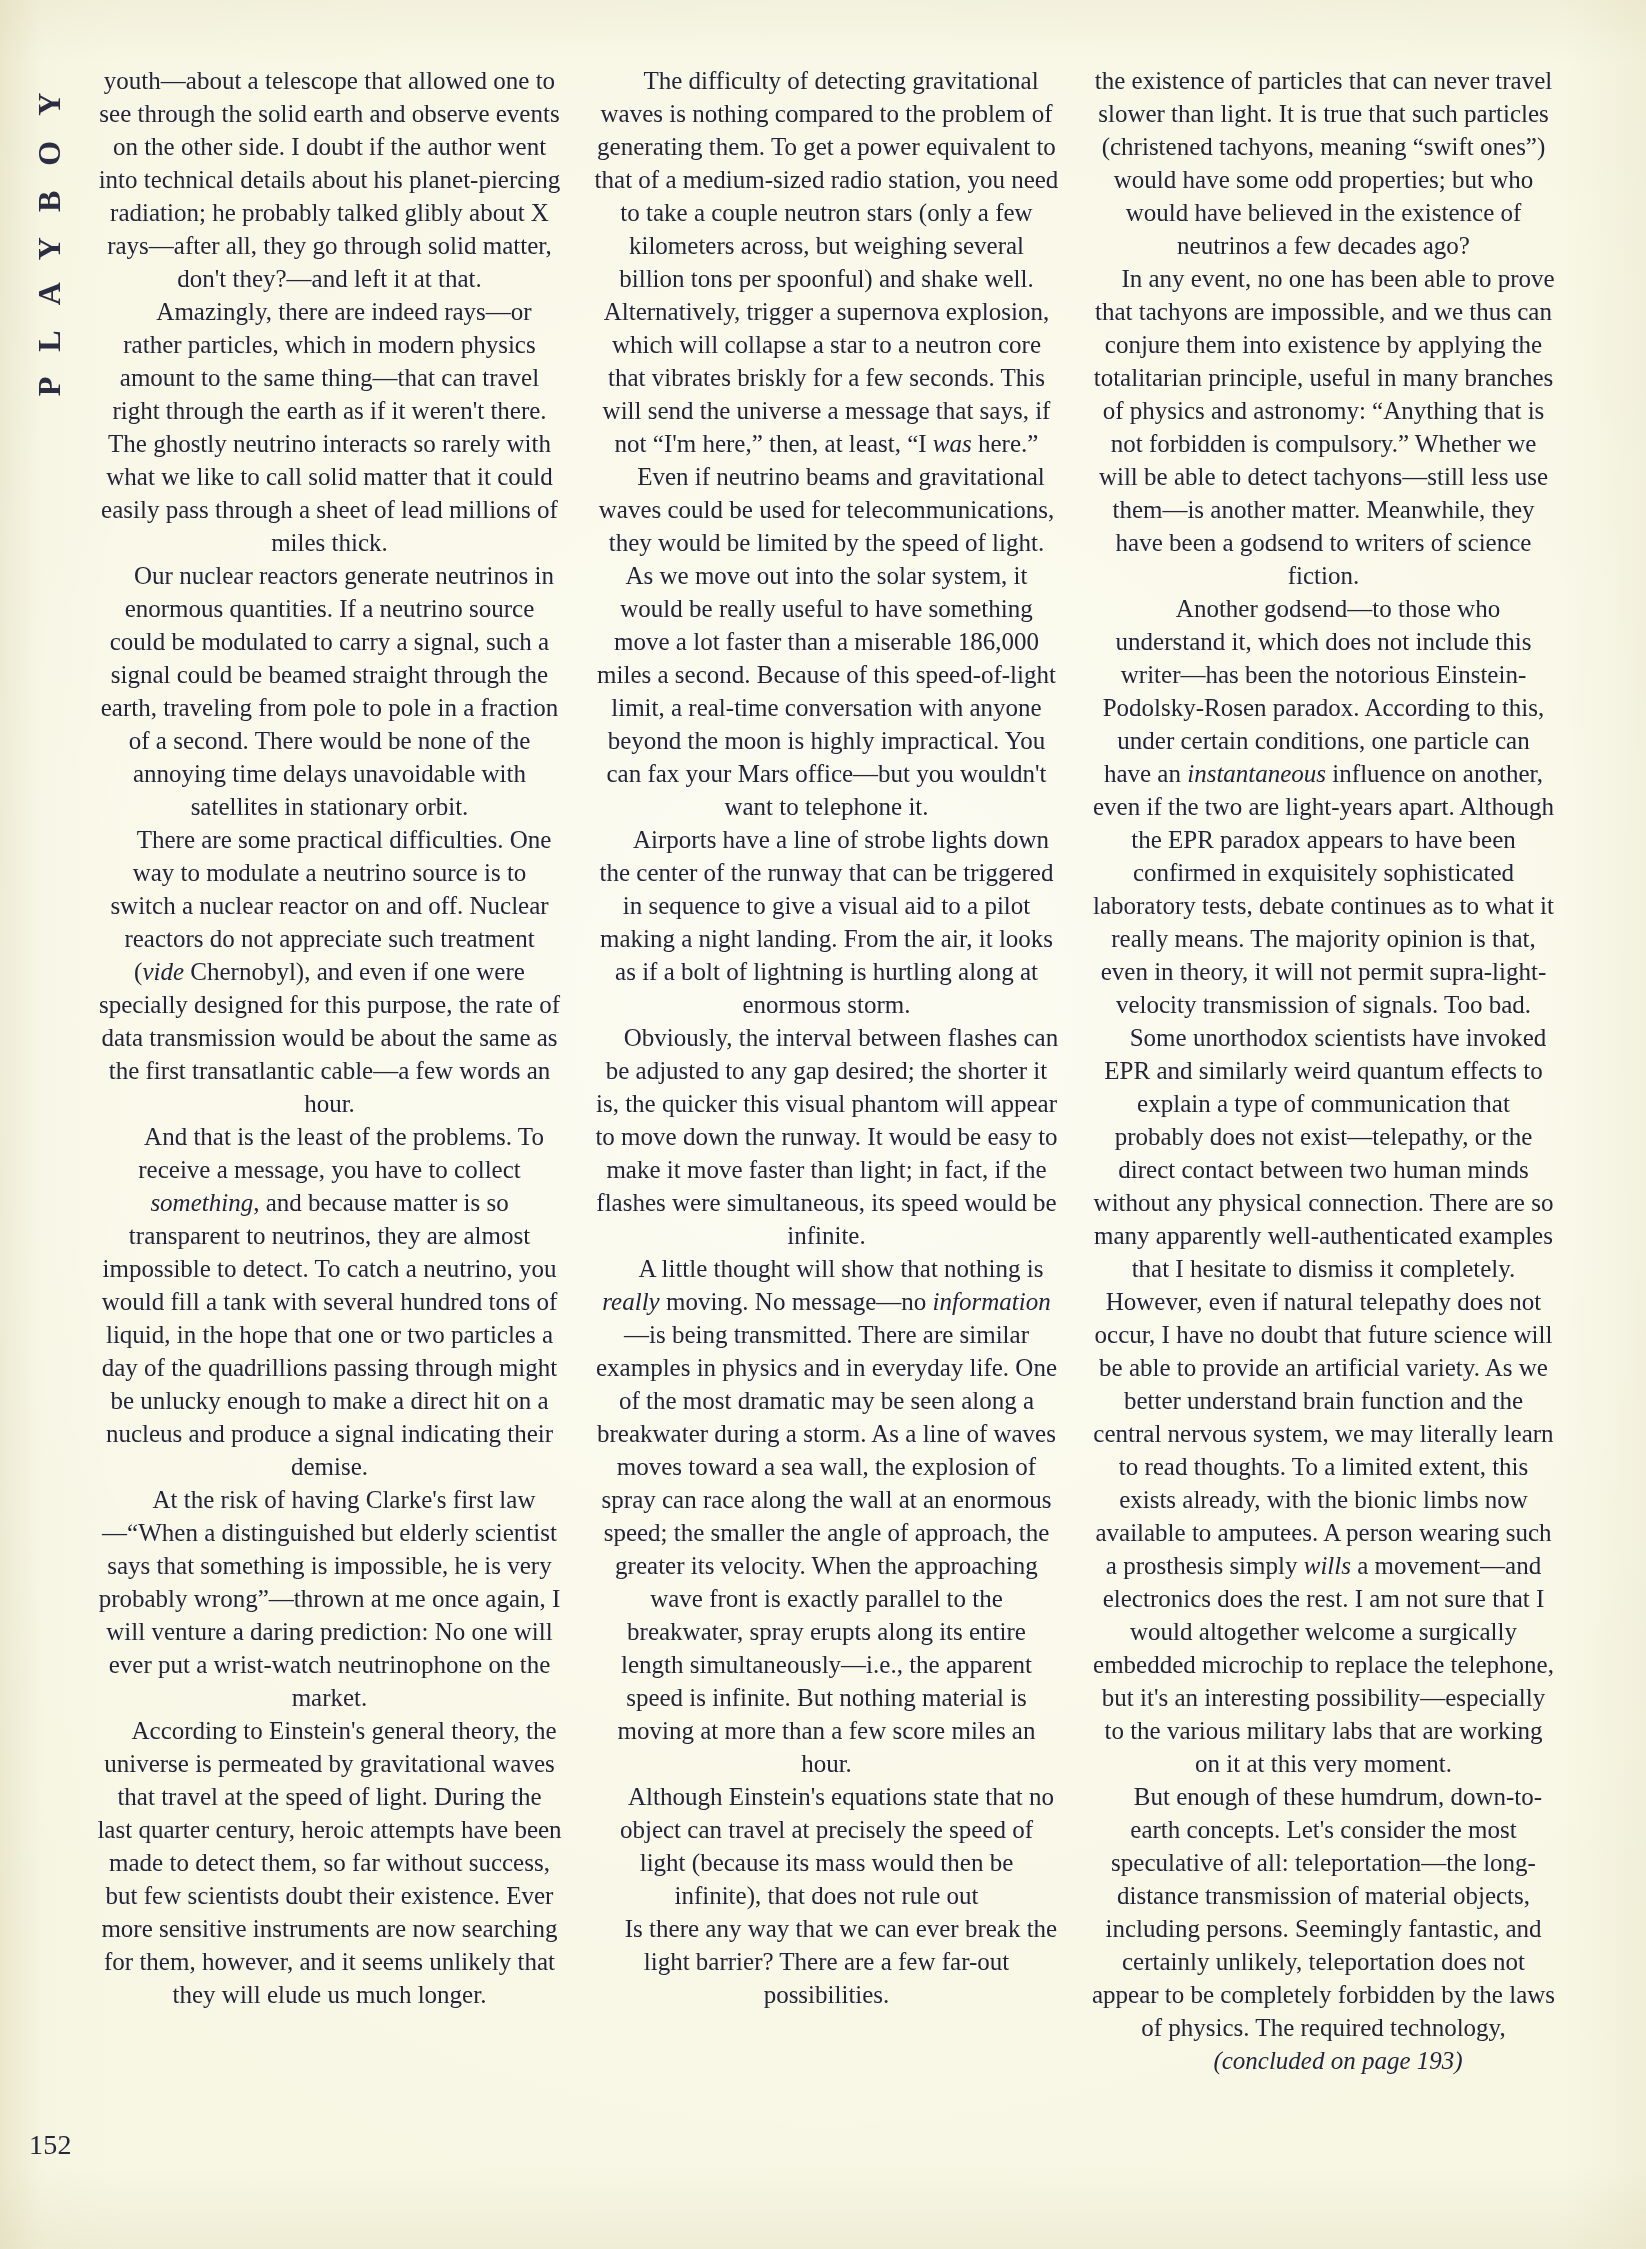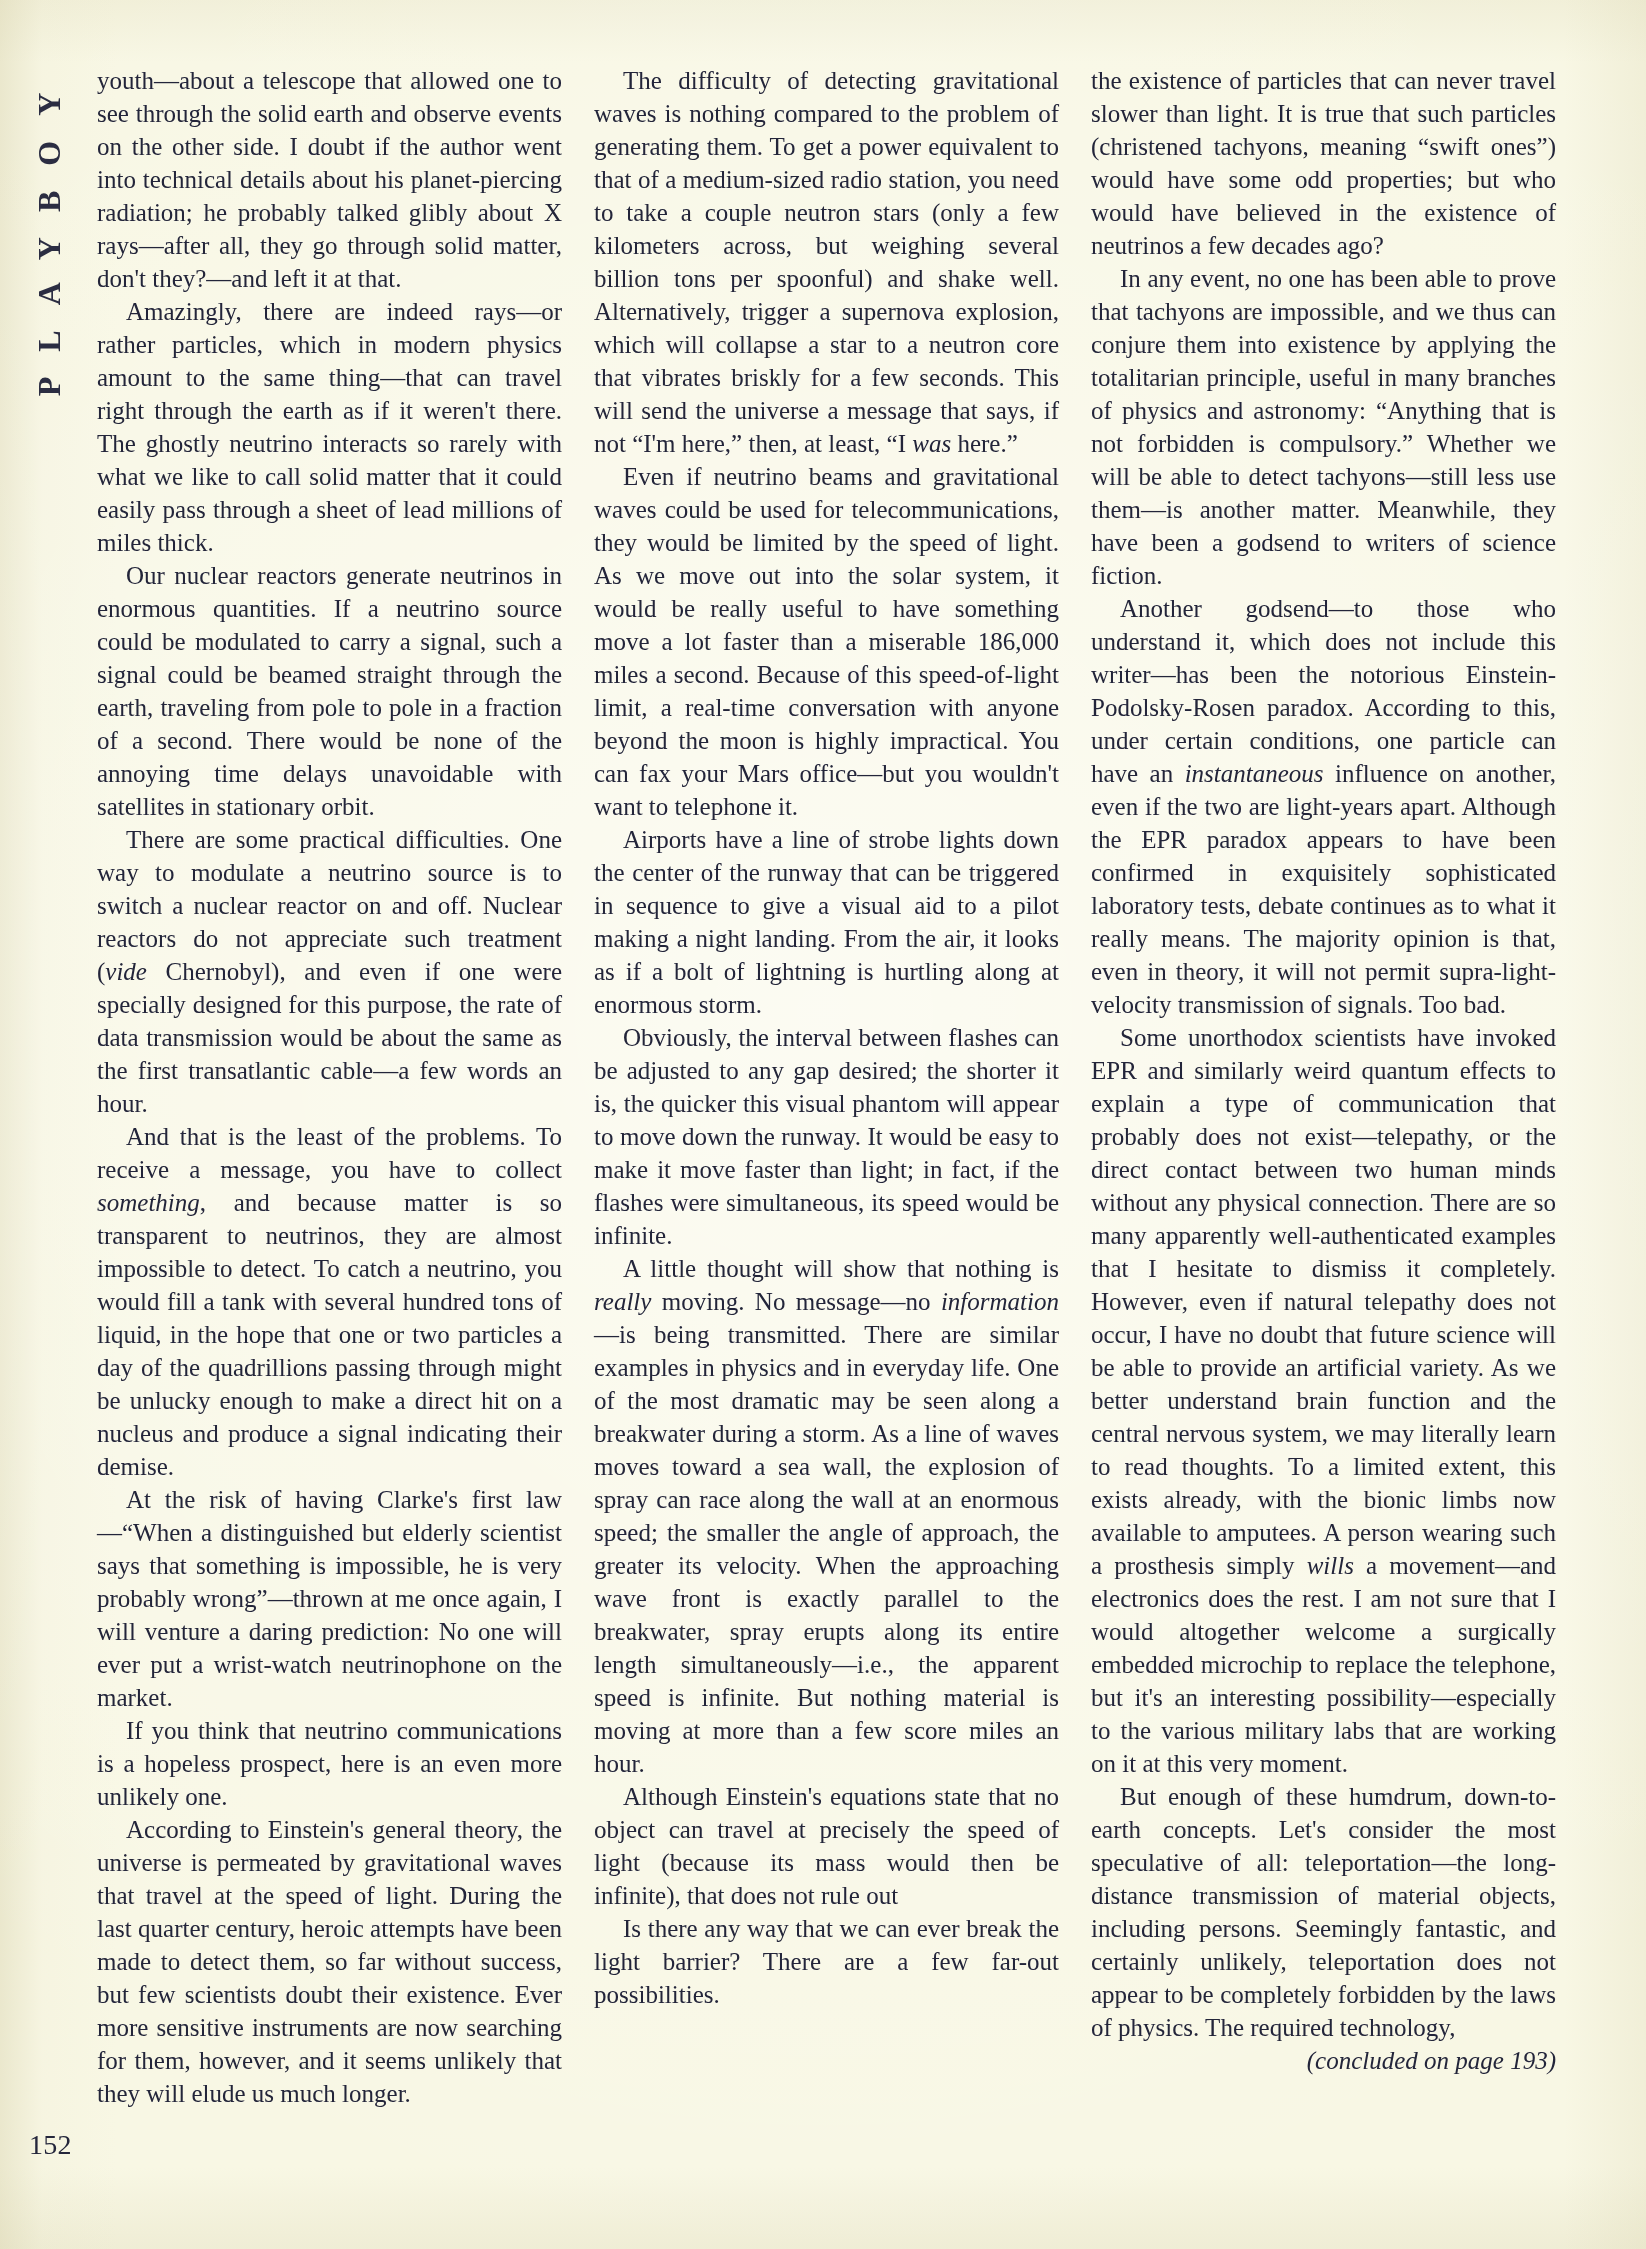--- a/index.html
+++ b/index.html
@@ -80,20 +80,21 @@
     line-height: 33px;
     text-align: justify;
     text-justify: inter-word;
     color: #23253a;
     hyphens: manual;
     -webkit-hyphens: manual;
   }
   .col p {
     margin: 0;
     text-indent: 29px;
+    text-align: center;
   }
   .col p.noindent {
     text-indent: 0;
   }
   .col p i, .col p em {
     font-style: italic;
   }
   .concluded {
     display: block;
     text-align: right;
@@ -115,21 +116,20 @@
   <div class="folio">152</div>
 
   <div class="columns">
     <div class="col">
         <p class="noindent"><span>youth—about a telescope that allowed one to see through the solid earth and observe events on the other side. I doubt if the author went into technical details about his planet-piercing radiation; he probably talked glibly about X rays—after all, they go through solid matter, don't they?—and left it at that.</span></p>
         <p><span>Amazingly, there are indeed rays—or rather particles, which in modern physics amount to the same thing—that can travel right through the earth as if it weren't there. The ghostly neutrino interacts so rarely with what we like to call solid matter that it could easily pass through a sheet of lead millions of miles thick.</span></p>
         <p><span>Our nuclear reactors generate neutrinos in enormous quantities. If a neutrino source could be modulated to carry a signal, such a signal could be beamed straight through the earth, traveling from pole to pole in a fraction of a second. There would be none of the annoying time delays unavoidable with satellites in stationary orbit.</span></p>
         <p><span>There are some practical difficulties. One way to modulate a neutrino source is to switch a nuclear reactor on and off. Nuclear reactors do not appreciate such treatment (</span><i>vide</i><span> Chernobyl), and even if one were specially designed for this purpose, the rate of data transmission would be about the same as the first transatlantic cable—a few words an hour.</span></p>
         <p><span>And that is the least of the problems. To receive a message, you have to collect </span><i>something</i><span>, and because matter is so transparent to neutrinos, they are almost impossible to detect. To catch a neutrino, you would fill a tank with several hundred tons of liquid, in the hope that one or two particles a day of the quadrillions passing through might be unlucky enough to make a direct hit on a nucleus and produce a signal indicating their demise.</span></p>
         <p><span>At the risk of having Clarke's first law—“When a distinguished but elderly scientist says that something is impossible, he is very probably wrong”—thrown at me once again, I will venture a daring prediction: No one will ever put a wrist-watch neutrinophone on the market.</span></p>
-        <p><span>If you think that neutrino communications is a hopeless prospect, here is an even more unlikely one.</span></p>
         <p><span>According to Einstein's general theory, the universe is permeated by gravitational waves that travel at the speed of light. During the last quarter century, heroic attempts have been made to detect them, so far without success, but few scientists doubt their existence. Ever more sensitive instruments are now searching for them, however, and it seems unlikely that they will elude us much longer.</span></p>
       </div>
     <div class="col">
         <p><span>The difficulty of detecting gravitational waves is nothing compared to the problem of generating them. To get a power equivalent to that of a medium-sized radio station, you need to take a couple neutron stars (only a few kilometers across, but weighing several billion tons per spoonful) and shake well. Alternatively, trigger a supernova explosion, which will collapse a star to a neutron core that vibrates briskly for a few seconds. This will send the universe a message that says, if not “I'm here,” then, at least, “I </span><i>was</i><span> here.”</span></p>
         <p><span>Even if neutrino beams and gravitational waves could be used for telecommunications, they would be limited by the speed of light. As we move out into the solar system, it would be really useful to have something move a lot faster than a miserable 186,000 miles a second. Because of this speed-of-light limit, a real-time conversation with anyone beyond the moon is highly impractical. You can fax your Mars office—but you wouldn't want to telephone it.</span></p>
         <p><span>Airports have a line of strobe lights down the center of the runway that can be triggered in sequence to give a visual aid to a pilot making a night landing. From the air, it looks as if a bolt of lightning is hurtling along at enormous storm.</span></p>
         <p><span>Obviously, the interval between flashes can be adjusted to any gap desired; the shorter it is, the quicker this visual phantom will appear to move down the runway. It would be easy to make it move faster than light; in fact, if the flashes were simultaneous, its speed would be infinite.</span></p>
         <p><span>A little thought will show that nothing is </span><i>really</i><span> moving. No message—no </span><i>information</i><span>—is being transmitted. There are similar examples in physics and in everyday life. One of the most dramatic may be seen along a breakwater during a storm. As a line of waves moves toward a sea wall, the explosion of spray can race along the wall at an enormous speed; the smaller the angle of approach, the greater its velocity. When the approaching wave front is exactly parallel to the breakwater, spray erupts along its entire length simultaneously—i.e., the apparent speed is infinite. But nothing material is moving at more than a few score miles an hour.</span></p>
         <p><span>Although Einstein's equations state that no object can travel at precisely the speed of light (because its mass would then be infinite), that does not rule out</span></p>
         <p><span>Is there any way that we can ever break the light barrier? There are a few far-out possibilities.</span></p>

